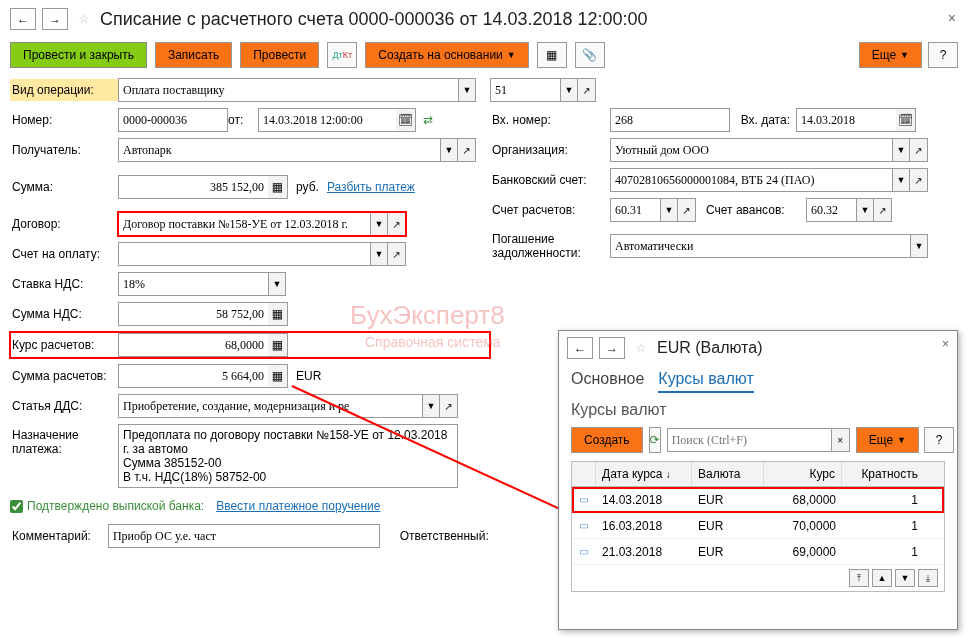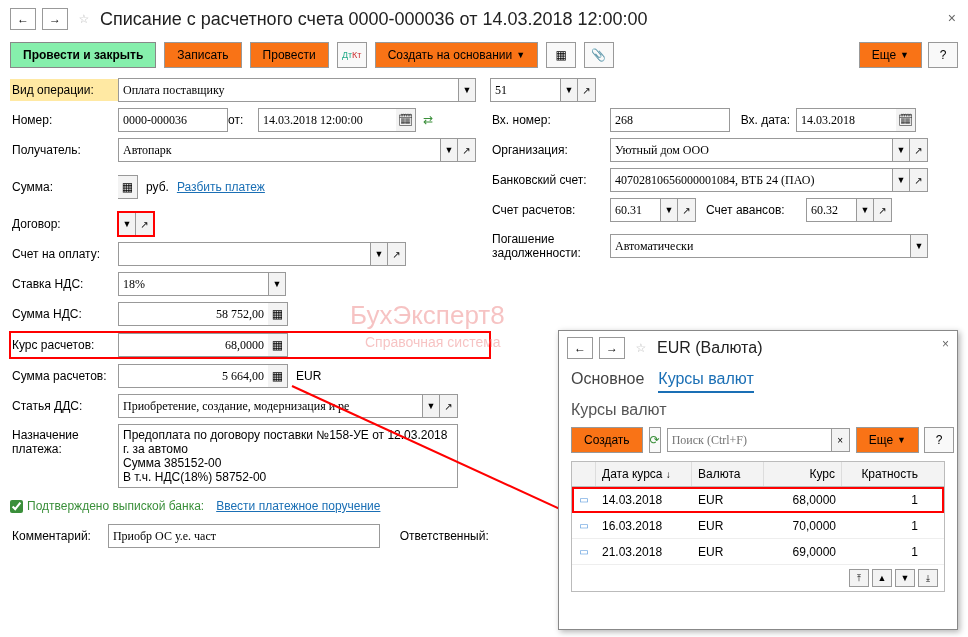--- a/index.html
+++ b/index.html
@@ -6,21 +6,21 @@
 body { font-family: Arial, sans-serif; font-size: 12px; background: #fff; width: 968px; height: 637px; position: relative; overflow: hidden; }
 
 .header { display: flex; align-items: center; padding: 8px 10px; gap: 6px; }
 .nav-btn { width: 26px; height: 22px; border: 1px solid #999; background: #fff; display: flex; align-items: center; justify-content: center; cursor: pointer; }
 .star-icon { width: 20px; height: 20px; display: flex; align-items: center; justify-content: center; color: #bbb; }
 .title { font-size: 18px; color: #222; }
 .close-x { position: absolute; right: 12px; top: 10px; font-size: 14px; cursor: pointer; color: #666; }
 
 .toolbar { display: flex; align-items: center; padding: 4px 10px 10px; gap: 8px; }
 .btn { height: 26px; border: 1px solid #999; background: #f97316; padding: 0 12px; display: flex; align-items: center; gap: 4px; cursor: pointer; }
-.btn-primary { background: #86efac; border-color: #888; font-weight: bold; }
+.btn-primary { background: #84cc16; border-color: #888; font-weight: normal; }
 .btn-icon { width: 30px; height: 26px; border: 1px solid #999; background: #f9f9f9; display: flex; align-items: center; justify-content: center; cursor: pointer; }
 .toolbar-right { margin-left: auto; display: flex; gap: 6px; }
 .chev { font-size: 9px; }
 
 .form-area { padding: 0 10px; }
 .row { display: flex; align-items: center; margin-bottom: 6px; min-height: 24px; }
 .label { width: 108px; font-size: 12px; padding: 4px 2px; }
 .label-hl { background: #ffe9a3; }
 
 .col-left { width: 480px; }
@@ -140,28 +140,30 @@
         <div class="label">Получатель:</div>
         <div class="sel">
           <input class="input" style="width: 322px;" value="Автопарк">
           <div class="dd-btn">▼</div>
           <div class="ext-btn">↗</div>
         </div>
       </div>
       <div class="row">
         <div class="label">Сумма:</div>
         <div class="sel">
+          <input class="input input-ro" style="width: 150px;" value="385 152,00">
           <div class="cal-btn">▦</div>
         </div>
         <span style="margin:12px 8px">руб.</span>
         <span class="link">Разбить платеж</span>
       </div>
       <div class="row">
         <div class="label">Договор:</div>
         <div class="sel hl-red">
+          <input class="input" style="width: 252px;" value="Договор поставки №158-УЕ от 12.03.2018 г.">
           <div class="dd-btn">▼</div>
           <div class="ext-btn">↗</div>
         </div>
       </div>
       <div class="row">
         <div class="label">Счет на оплату:</div>
         <div class="sel">
           <input class="input" style="width: 252px;">
           <div class="dd-btn">▼</div>
           <div class="ext-btn">↗</div>

